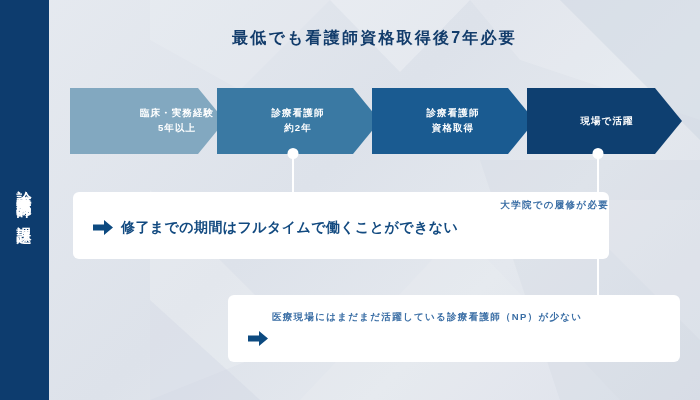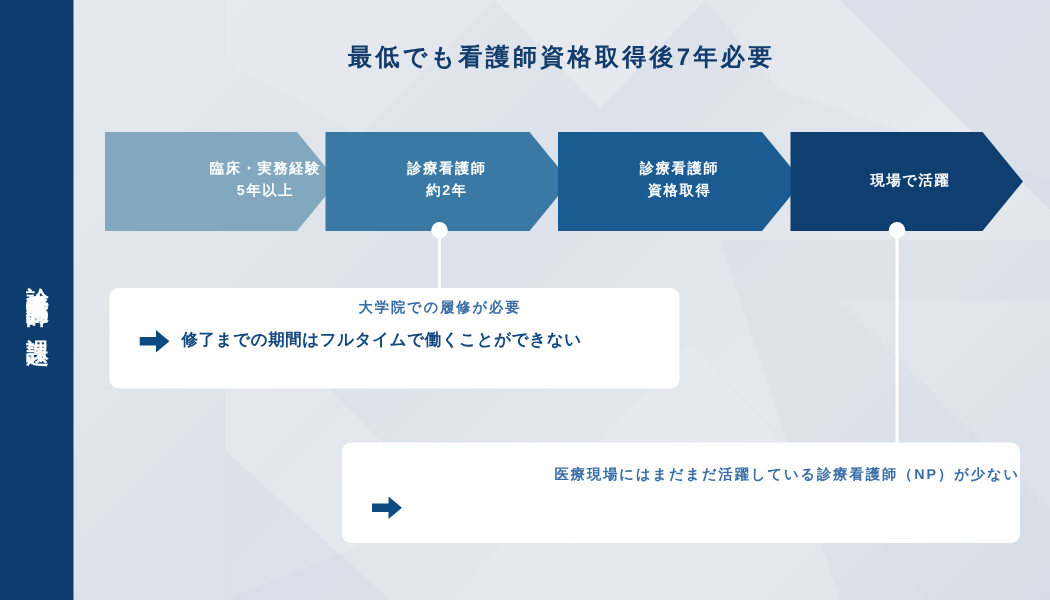--- a/index.html
+++ b/index.html
@@ -144,28 +144,28 @@
     align-items: center;
     margin-top: 7px;
   }
   .callout .arrow-icon {
     flex: 0 0 auto;
     margin-right: 8px;
     line-height: 0;
   }
   .callout .main-text {
     color: #124a80;
-    font-size: 11px;
+    font-size: 14px;
     font-weight: bold;
     letter-spacing: 0.4px;
     line-height: 1.2;
     white-space: nowrap;
   }
 
-  #callout-1 { left: 73px; top: 192px; width: 380px; height: 67px; padding: 0 0 16px 20px; }
+  #callout-1 { left: 73px; top: 192px; width: 536px; height: 67px; padding: 0 0 16px 20px; text-align: right; }
   #callout-1 .lead { margin-left: 146px; }
   #callout-2 { left: 228px; top: 295px; width: 452px; height: 67px; padding: 0 0 0 20px; }
   #callout-2 .lead { margin-left: 24px; }
 </style>
 </head>
 <body>
 
 <div id="infographic">
 
   <div class="bg-shapes">
@@ -230,21 +230,21 @@
       <span class="arrow-icon">
         <svg width="20" height="15" viewBox="0 0 20 15" xmlns="http://www.w3.org/2000/svg">
           <path d="M0 4.6 H11 V0 L20 7.5 L11 15 V10.4 H0 Z" fill="#0d4a80"></path>
         </svg>
       </span>
       <span class="main-text" style="color: rgb(18, 74, 128);">修了までの期間はフルタイムで働くことができない</span>
     </div>
   </div>
 
   <div class="callout" id="callout-2" style="background: rgb(255, 255, 255);">
-    <div class="lead" style="color: rgb(58, 110, 165); text-align: right;">医療現場にはまだまだ活躍している診療看護師（NP）が少ない</div>
+    <div class="lead" style="color: rgb(58, 110, 165);">医療現場にはまだまだ活躍している診療看護師（NP）が少ない</div>
     <div class="main-row">
       <span class="arrow-icon">
         <svg width="20" height="15" viewBox="0 0 20 15" xmlns="http://www.w3.org/2000/svg">
           <path d="M0 4.6 H11 V0 L20 7.5 L11 15 V10.4 H0 Z" fill="#0d4a80"></path>
         </svg>
       </span>
     </div>
   </div>
 
 </div>

